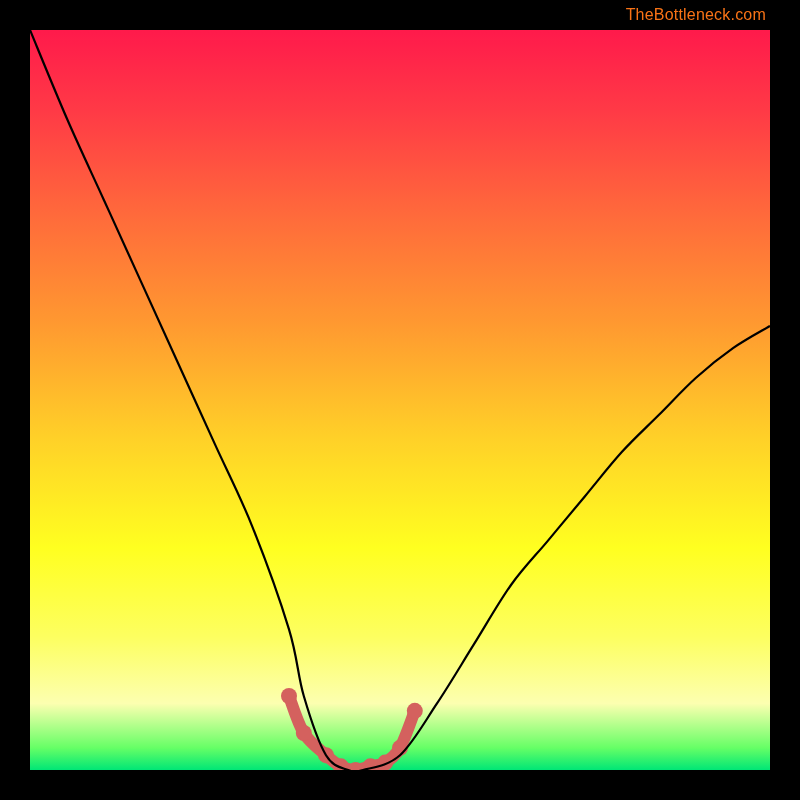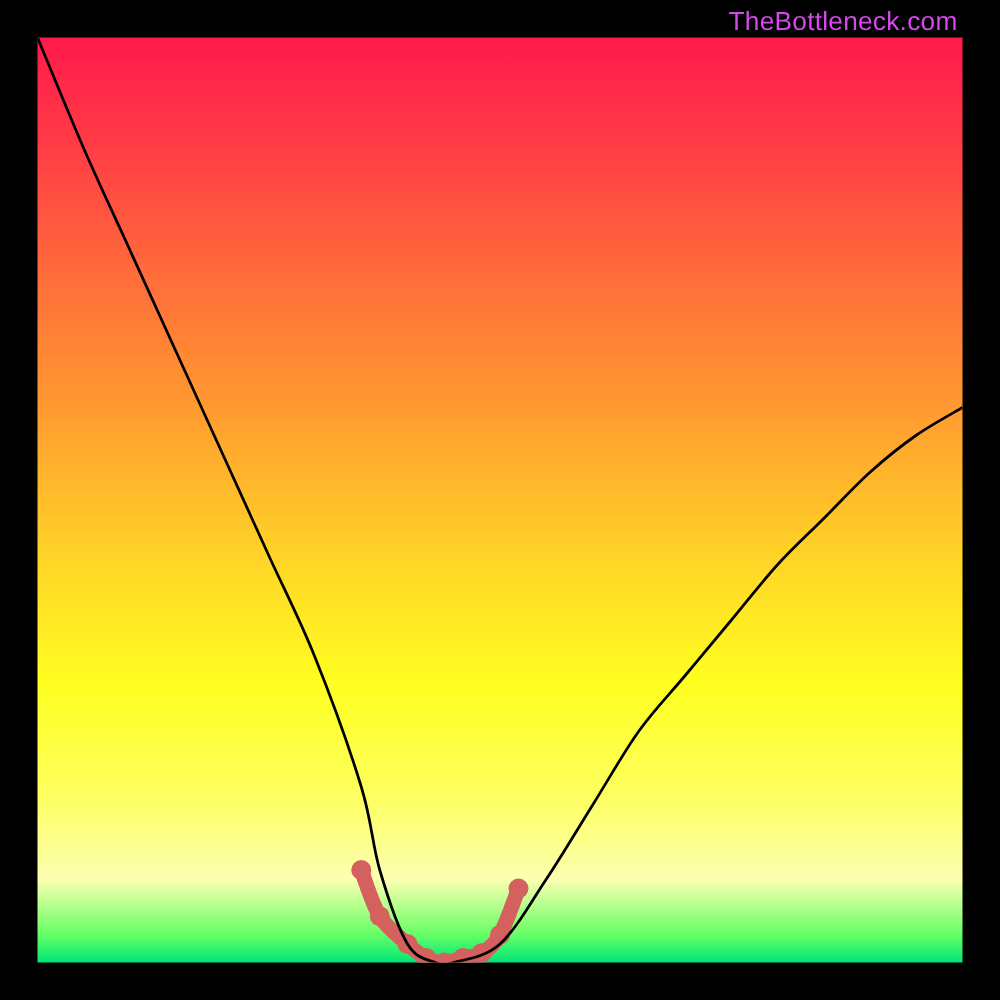--- a/index.html
+++ b/index.html
@@ -37,22 +37,22 @@
       #fdff60 82%,
       #fcffb0 91%,
       #66ff66 97%,
       #00e676 100%
     );
   }
   .watermark {
     position: absolute;
     top: 6px;
     right: 34px;
-    color: #d946ef;
-    font-size: 21px;
+    color: #f97316;
+    font-size: 16px;
     font-weight: 500;
     letter-spacing: 0.2px;
     user-select: none;
   }
   svg.curve {
     position: absolute;
     inset: 0;
   }
 </style>
 </head>

